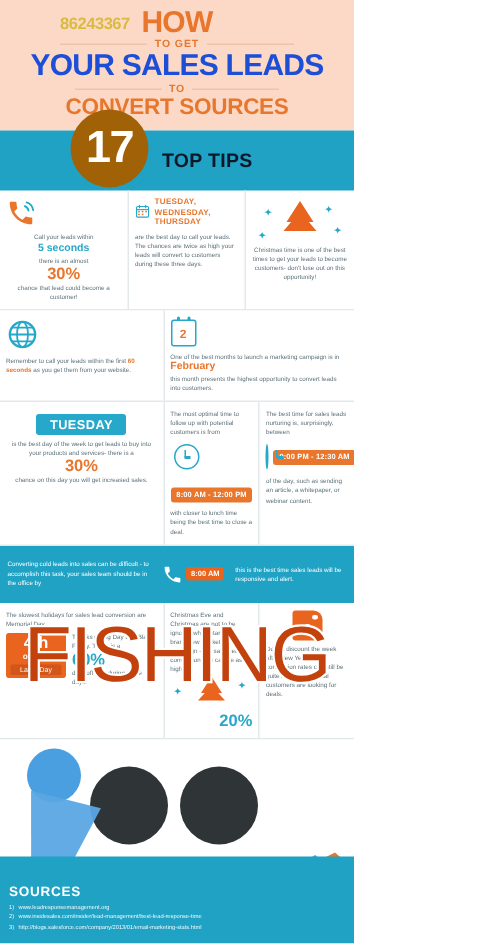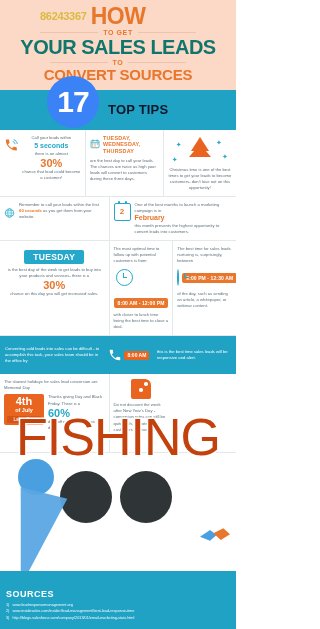--- a/index.html
+++ b/index.html
@@ -11,53 +11,53 @@
   #page{position:relative;width:236px;height:629px;overflow:hidden;background:#fff;}
 
   
   .header{position:relative;background:#fbd9c6;padding:6px 0 5px;text-align:center;}
   .watermark-num{
     position:absolute;left:40px;top:10px;color:#d9b93a;font-weight:bold;
     font-size:11px;letter-spacing:-0.3px;opacity:.95;z-index:3;
     font-family:"Liberation Sans",sans-serif;
   }
   .h-how{
-    font-size:23px;font-weight:bold;color:#e8762c;letter-spacing:-0.5px;
+    font-size:20px;font-weight:bold;color:#e8762c;letter-spacing:-0.5px;
     line-height:0.95;position:relative;z-index:2;
   }
   .rule-row{display:flex;align-items:center;justify-content:center;gap:5px;margin:1px 0 0;}
   .rule{height:1px;background:#efc3ab;flex:0 0 58px;}
   .h-small{font-size:7px;font-weight:bold;color:#e8762c;letter-spacing:.6px;}
   .h-sales{
-    font-size:20px;font-weight:bold;color:#0f766e;letter-spacing:-0.5px;
+    font-size:20px;font-weight:bold;color:#1d4ed8;letter-spacing:-0.5px;
     line-height:1.05;margin-top:1px;
   }
   .h-convert{
     font-size:15px;font-weight:bold;color:#e8762c;letter-spacing:-0.2px;
     line-height:1.05;margin-top:1px;padding-bottom:2px;
   }
 
   
   .tips-band{
     background:#1fa2c4;height:40px;position:relative;
     display:flex;align-items:center;
   }
   .circle17{
     position:absolute;left:47px;top:-14px;width:52px;height:52px;border-radius:50%;
-    background:#3b82f6;color:#fff;display:flex;align-items:center;justify-content:center;
+    background:#a16207;color:#fff;display:flex;align-items:center;justify-content:center;
     font-size:30px;font-weight:bold;letter-spacing:-1px;z-index:4;
   }
   .tips-label{
     position:absolute;left:108px;top:12px;color:#0f172a;font-weight:bold;
     font-size:13px;letter-spacing:.2px;
   }
 
   
   .row{display:flex;background:#fff;border-bottom:1px solid #e3e8ea;}
-  .cell{padding:5px 4px;box-sizing:border-box;position:relative;}
+  .cell{padding:5px 4px;box-sizing:border-box;position:relative;flex-direction:column;}
   .cell + .cell{border-left:1px solid #e3e8ea;}
   .txt{font-size:4.2px;line-height:1.45;color:#5b7079;}
   .txt-c{text-align:center;}
   .big-or{color:#e8762c;font-weight:bold;}
   .num-or{font-size:11px;color:#e8762c;font-weight:bold;line-height:1.1;}
   .num-tl{font-size:11px;color:#25a8c9;font-weight:bold;line-height:1.1;}
   .hl-5s{font-size:7px;color:#25a8c9;font-weight:bold;}
   .days{font-size:5.4px;color:#e8762c;font-weight:bold;line-height:1.25;letter-spacing:.2px;}
   .feb{font-size:7px;color:#e8762c;font-weight:bold;line-height:1.2;}
 
@@ -341,20 +341,30 @@
           <div class="hb-labor">Labor Day</div>
         </div>
         <div class="txt">
           <div>Thanks giving Day and Black Friday. There is a</div>
           <div class="num-tl">60%</div>
           <div>drop off rate during these days.</div>
         </div>
       </div>
     </div>
 
+    <div class="cell c2">
+      <div class="txt">Christmas Eve and Christmas are not to be ignored when starting a brand new marketing campaign - the sales lead conversion rate can be as high as</div>
+      <div class="xmas" style="height:24px">
+        <span class="star" style="left:2px;top:6px">✦</span>
+        <span class="star" style="right:4px;top:2px">✦</span>
+        <div class="tree" style="border-left-width:7px;border-right-width:7px;border-bottom-width:11px"></div>
+        <div class="tree2" style="border-left-width:9px;border-right-width:9px;border-bottom-width:10px;margin-top:-5px"></div>
+      </div>
+      <div class="num-tl" style="text-align:right">20%</div>
+    </div>
 
     <div class="cell c3">
       <div class="tag-ico"></div>
       <div class="txt" style="text-align:left">Do not discount the week after New Year's Day - conversion rates can still be quite high, as potential customers are looking for deals.</div>
     </div>
   </div>
 
   <div class="bottom-art">
     <div class="blue-circle"></div>
     <div class="dark-circle dc1"></div>

